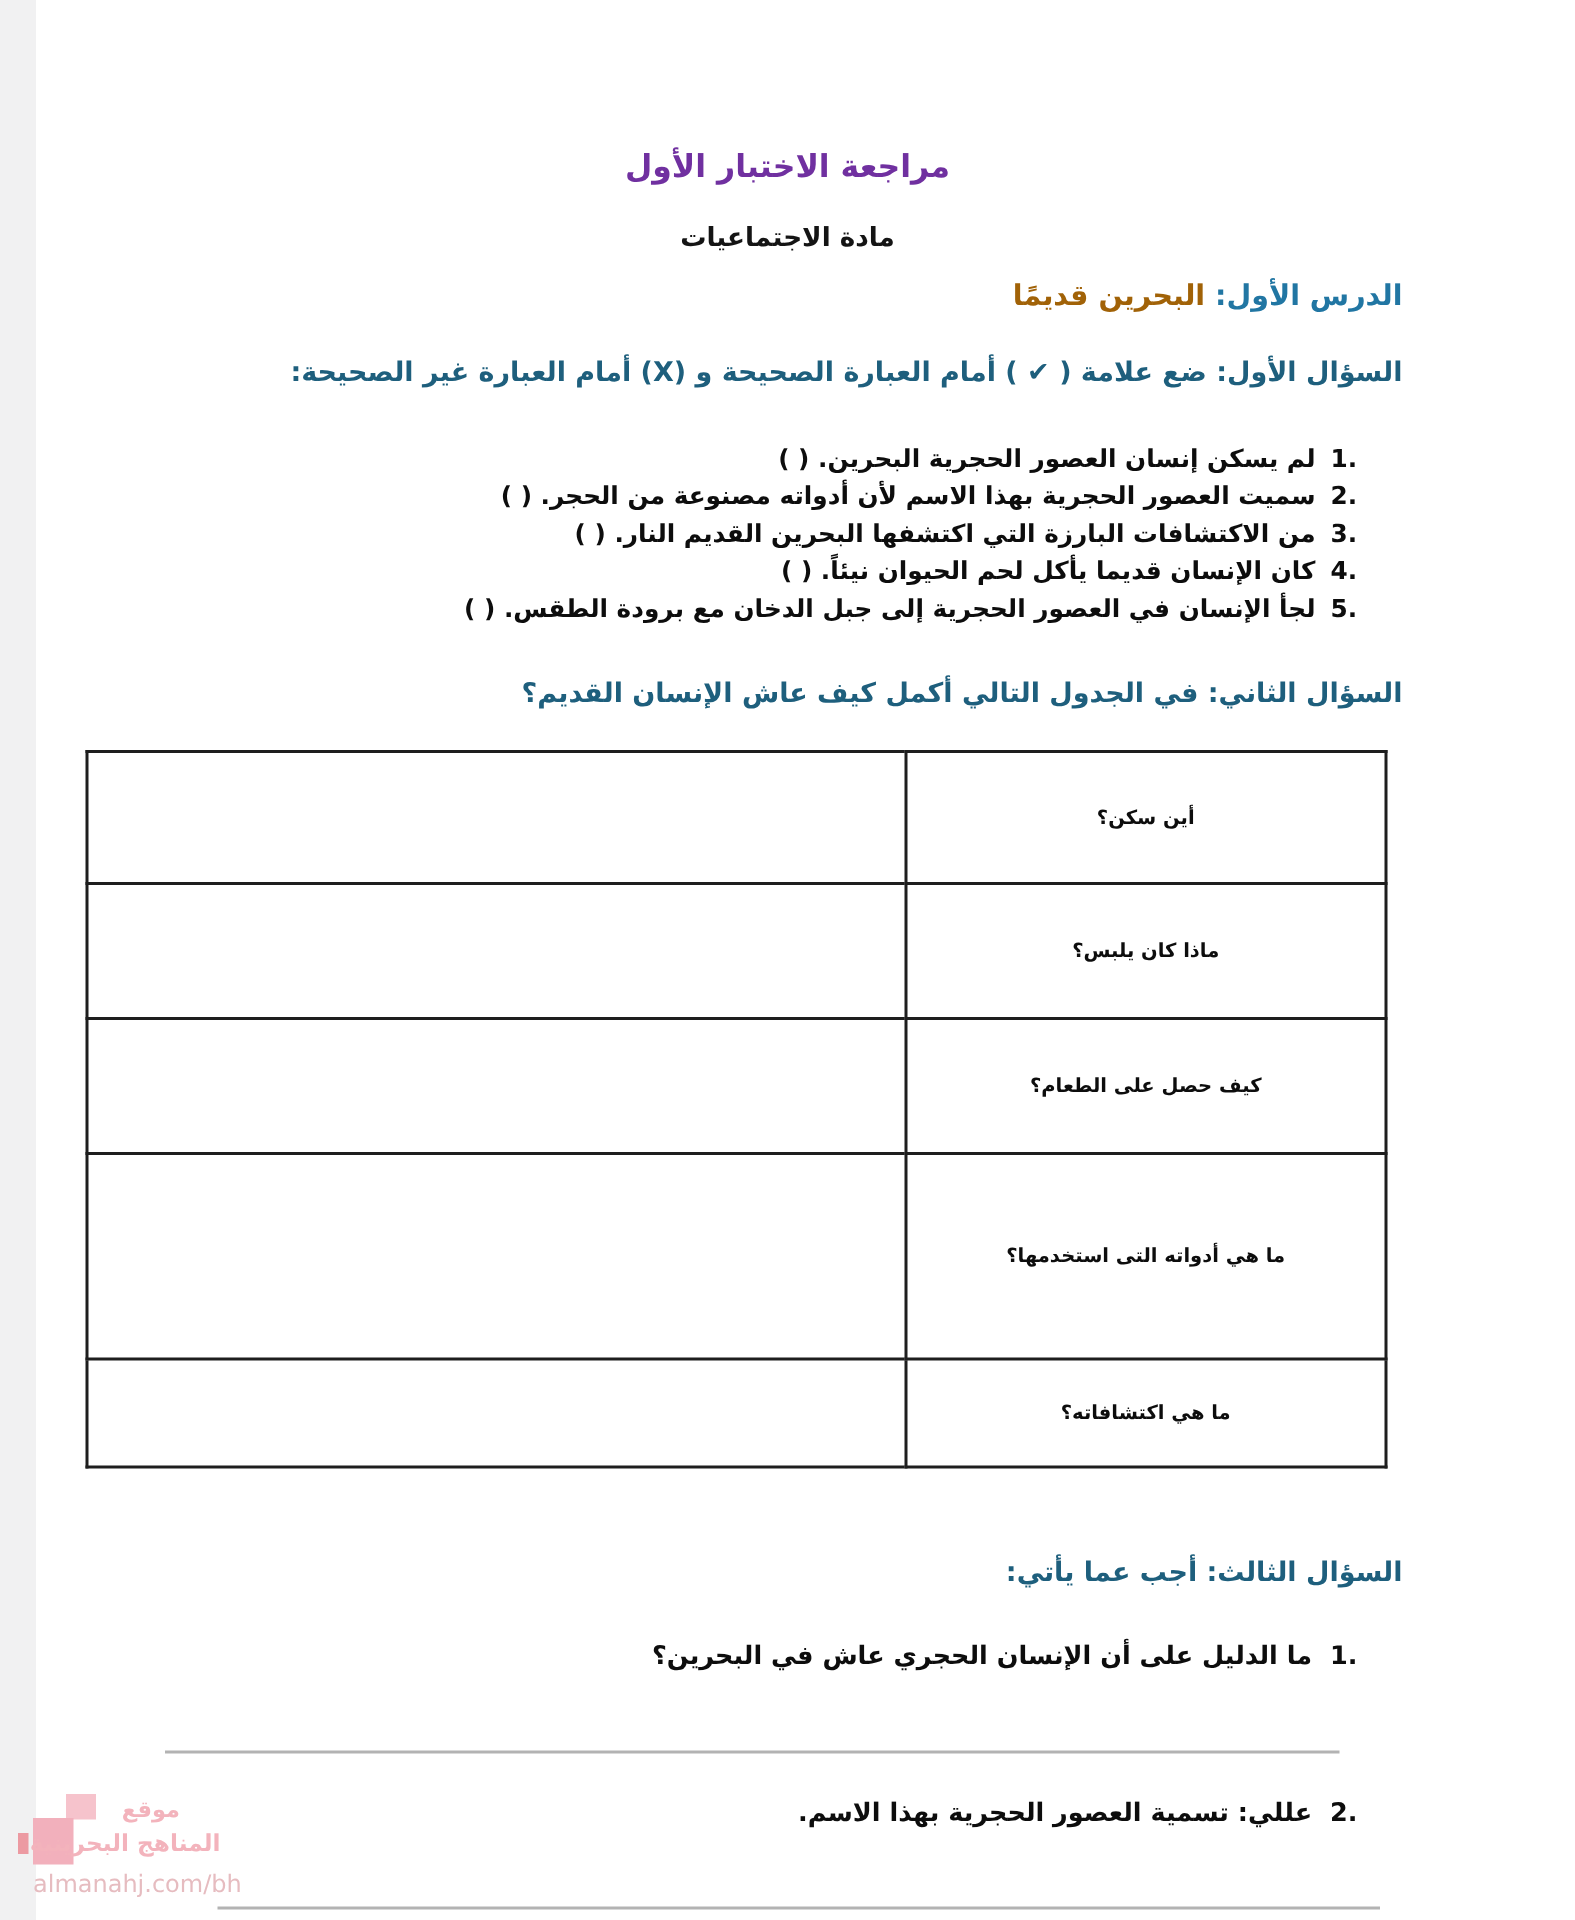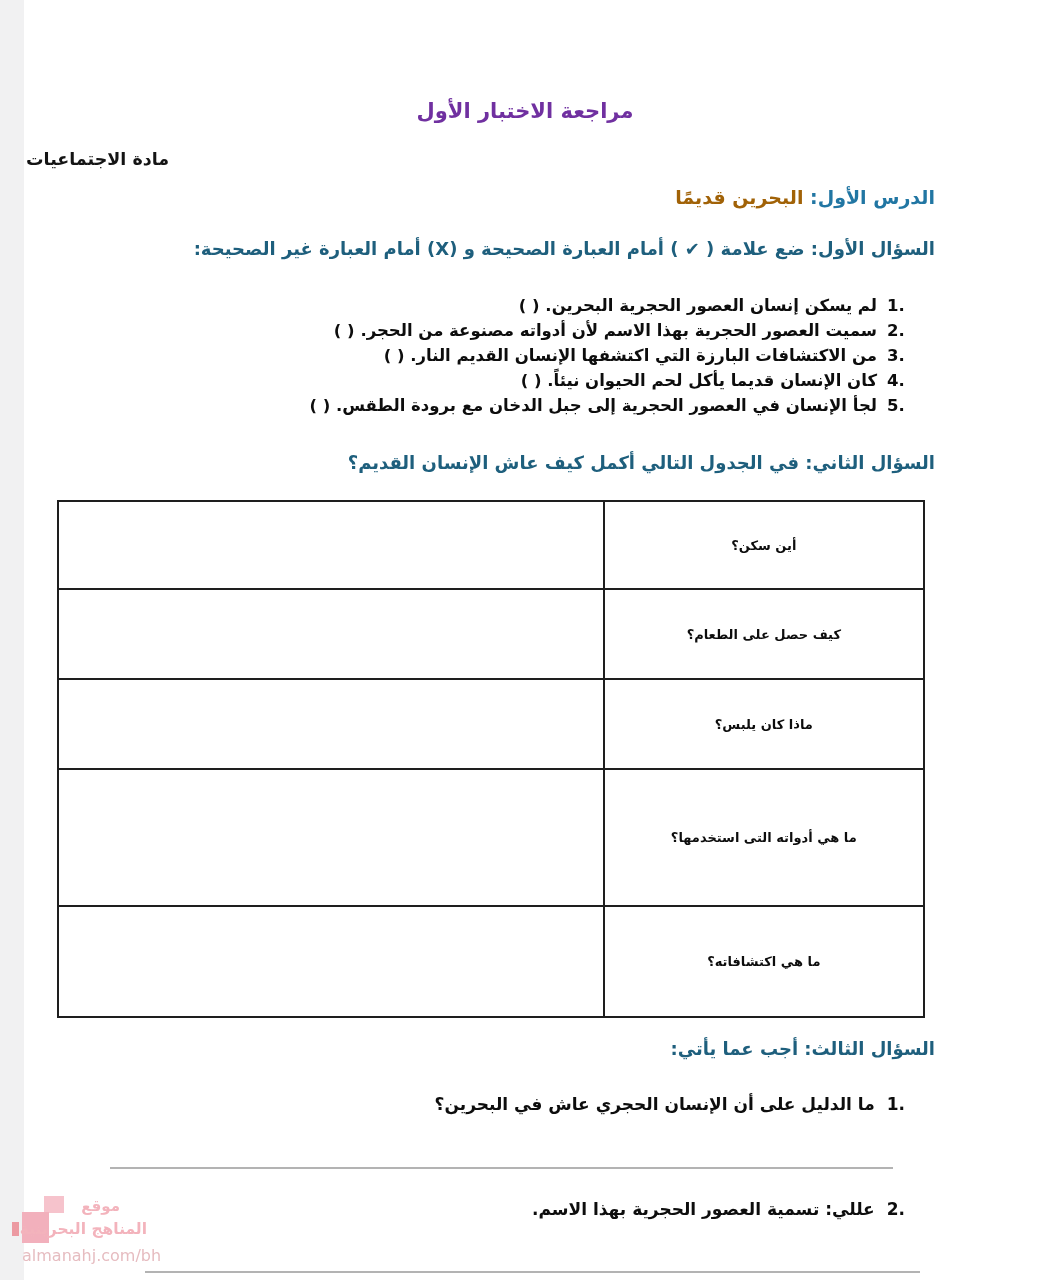--- a/index.html
+++ b/index.html
@@ -4,22 +4,22 @@
 <style>
   * { margin:0; padding:0; box-sizing:border-box; }
   html,body { background:#ffffff; }
   body { font-family:"DejaVu Sans", sans-serif; }
 
   .canvas { position:relative; width:1050px; height:1280px; background:#ffffff; overflow:hidden; }
   .left-strip { position:absolute; left:0; top:0; width:24px; height:1280px; background:#f1f1f2; }
 
   .doc-title { position:absolute; top:99px; left:0; width:100%; text-align:center;
                font-size:21px; font-weight:bold; color:#7030a0; direction:rtl; }
-  .doc-subtitle { position:absolute; top:149px; left:0; width:100%; text-align:left;
-                  font-size:17.5px; font-weight:bold; color:#141414; direction:rtl;padding-left:26px; }
+  .doc-subtitle { position:absolute; top:149px; left:0; width:100%; text-align:center;
+                  font-size:17.5px; font-weight:bold; color:#141414; direction:rtl; }
 
   .lesson { position:absolute; top:186px; right:115px; direction:rtl;
             font-size:19px; font-weight:bold; white-space:nowrap; }
   .lesson .lesson-label { color:#2176a3; }
   .lesson .lesson-name  { color:#a16207; }
 
   .q-heading { position:absolute; right:115px; direction:rtl; color:#1e5f7d;
                font-weight:bold; font-size:18px; white-space:nowrap; }
   .q1-heading { top:238px;margin-left:44px; }
   .q2-heading { top:452px; }
@@ -75,53 +75,53 @@
     <div class="tf-item">
       <span class="num" dir="ltr">1.</span>
       <span>لم يسكن إنسان العصور الحجرية البحرين. (  )</span>
     </div>
     <div class="tf-item">
       <span class="num" dir="ltr">2.</span>
       <span>سميت العصور الحجرية بهذا الاسم لأن أدواته مصنوعة من الحجر. (  )</span>
     </div>
     <div class="tf-item">
       <span class="num" dir="ltr">3.</span>
-      <span>من الاكتشافات البارزة التي اكتشفها الإنسان القديم النار. (   )</span>
+      <span>من الاكتشافات البارزة التي اكتشفها البحرين القديم النار. (   )</span>
     </div>
     <div class="tf-item">
       <span class="num" dir="ltr">4.</span>
       <span>كان الإنسان قديما يأكل لحم الحيوان نيئاً. (   )</span>
     </div>
     <div class="tf-item">
       <span class="num" dir="ltr">5.</span>
       <span>لجأ الإنسان في العصور الحجرية إلى جبل الدخان مع برودة الطقس. (  )</span>
     </div>
   </div>
 
   <div class="q-heading q2-heading">السؤال الثاني: في الجدول التالي أكمل كيف عاش الإنسان القديم؟</div>
 
   <table class="life-table">
     <tbody>
         <tr style="height:88px;">
       <td class="q-cell">أين سكن؟</td>
       <td class="a-cell"></td>
     </tr>
     <tr style="height:90px;">
-      <td class="q-cell">كيف حصل على الطعام؟</td>
+      <td class="q-cell">ماذا كان يلبس؟</td>
       <td class="a-cell"></td>
     </tr>
     <tr style="height:90px;">
-      <td class="q-cell">ماذا كان يلبس؟</td>
+      <td class="q-cell">كيف حصل على الطعام؟</td>
       <td class="a-cell"></td>
     </tr>
     <tr style="height:137px;">
       <td class="q-cell">ما هي أدواته التى استخدمها؟</td>
       <td class="a-cell"></td>
     </tr>
-    <tr style="height:111px;">
+    <tr style="height:72px;">
       <td class="q-cell">ما هي اكتشافاته؟</td>
       <td class="a-cell"></td>
     </tr>
   </tbody>
     </table>
 
   <div class="q-heading q3-heading">السؤال الثالث: أجب عما يأتي:</div>
 
   <div class="q3-item q3-item-1">
     <span class="num" dir="ltr">1.</span>

